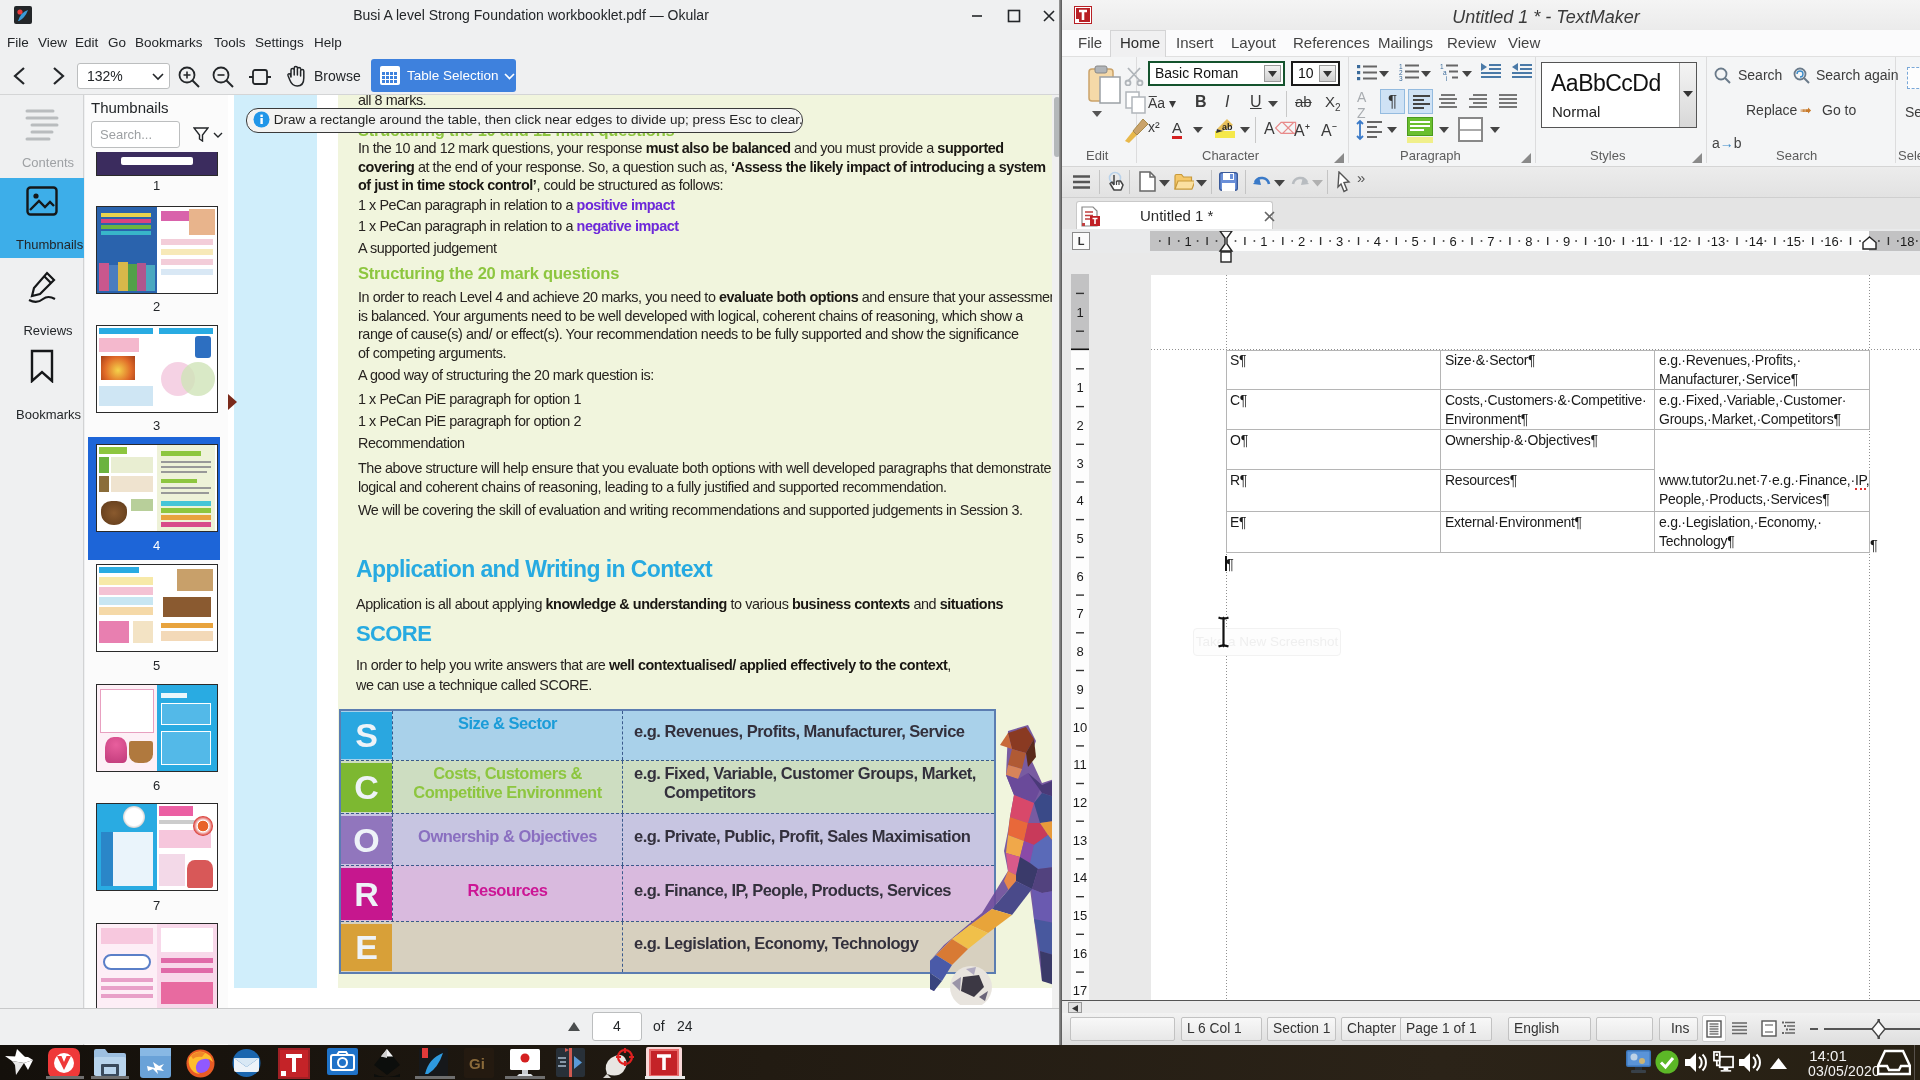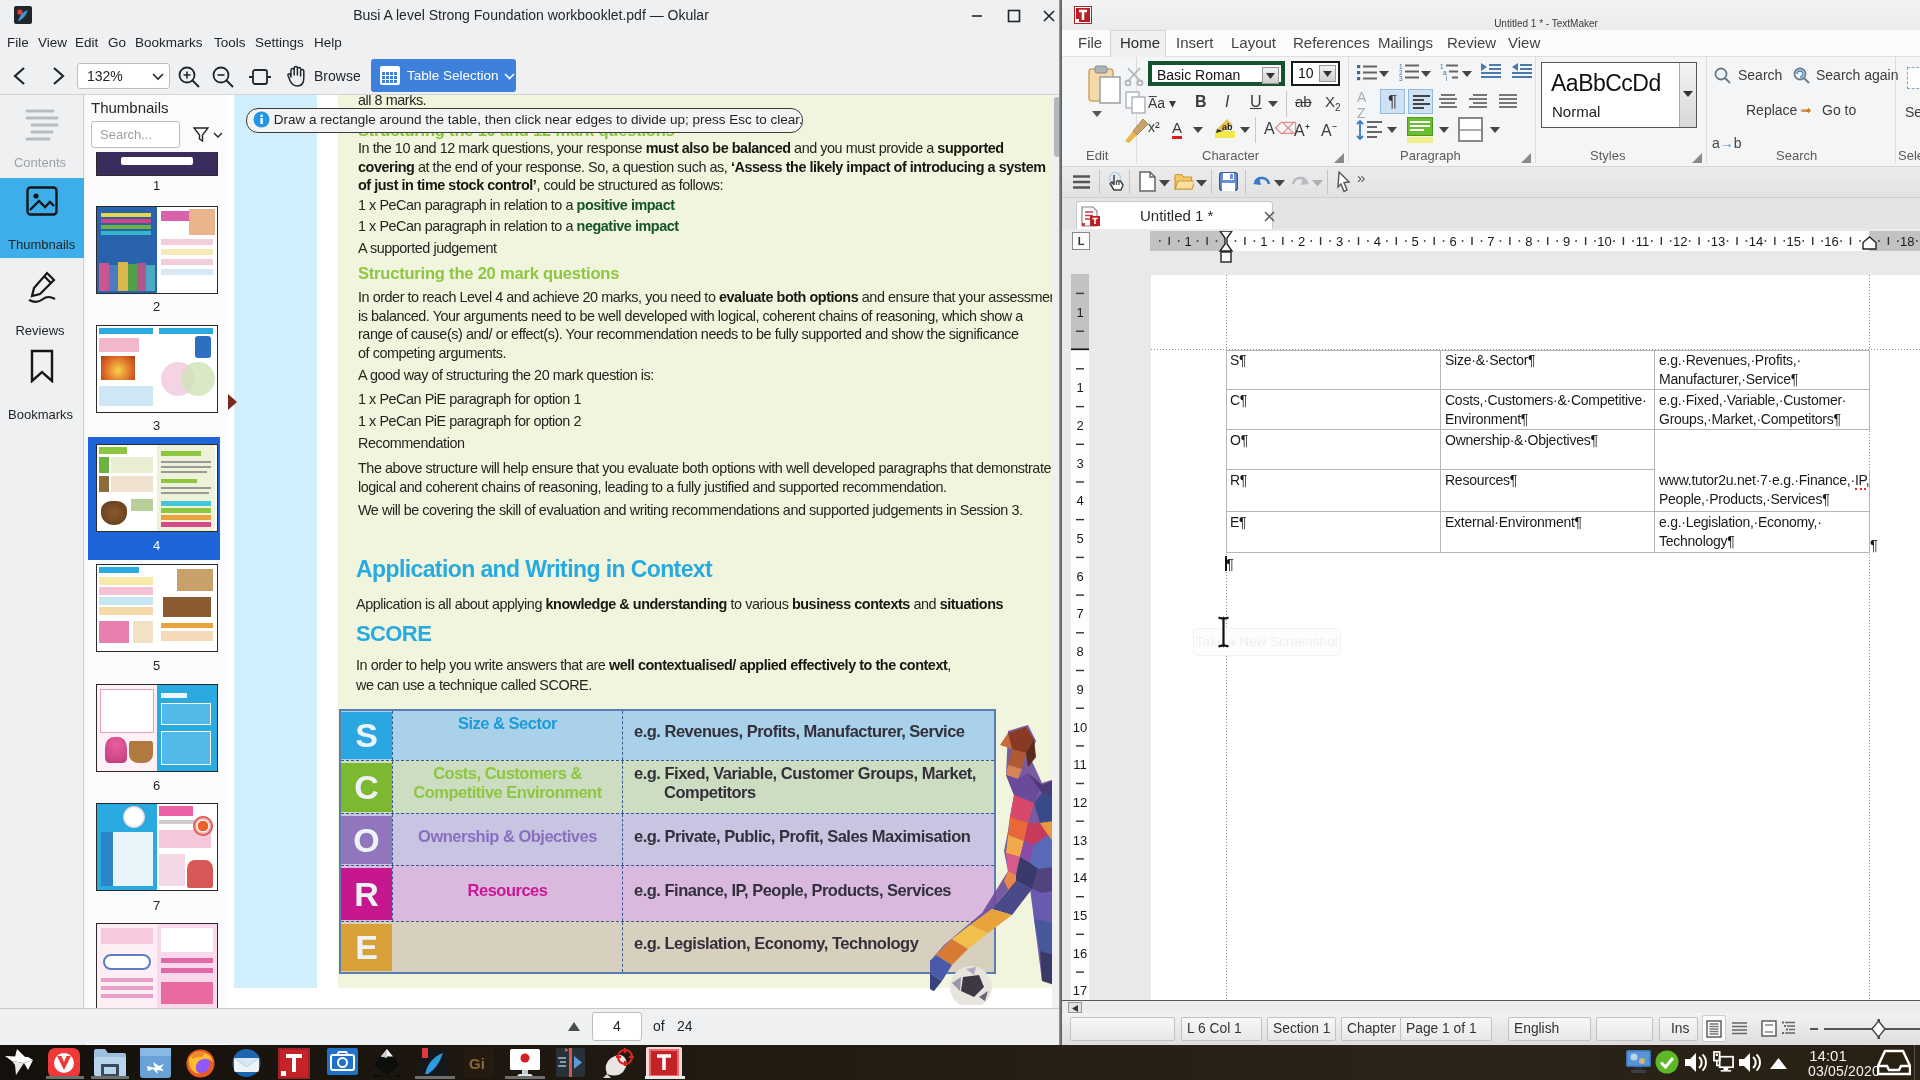--- a/index.html
+++ b/index.html
@@ -10,52 +10,52 @@
 #ok-title{position:absolute;left:0;top:0;width:100%;height:30px;background:#eff0f1;}
 #ok-title .ttl{position:absolute;left:0;right:0;top:7px;text-align:center;font-size:14px;color:#232629;}
 .winbtn{position:absolute;top:8px;width:16px;height:16px;color:#232629;}
 #ok-menu{position:absolute;left:0;top:30px;width:100%;height:27px;font-size:13.5px;color:#232629;}
 #ok-menu span{position:absolute;top:5px;}
 #ok-tool{position:absolute;left:0;top:0;width:100%;height:95px;}
 #ok-zoombox{position:absolute;left:77px;top:63px;width:93px;height:26px;background:#fff;border:1px solid #bcbebf;border-radius:3px;font-size:14px;color:#232629;}
 #ok-tablesel{position:absolute;left:371px;top:59px;width:145px;height:33px;background:#3e81dd;border-radius:3px;color:#fff;font-size:14px;}
 
 #ok-side{position:absolute;left:0;top:95px;width:84px;height:950px;background:#eff0f1;border-right:1px solid #d2d3d4;}
-.sideitem{position:absolute;left:8px;width:64px;text-align:center;color:#232629;font-size:13px;}
+.sideitem{position:absolute;left:16px;width:64px;text-align:center;color:#232629;font-size:13px;}
 #side-thumb-sel{position:absolute;left:0;top:83px;width:84px;height:80px;background:#3daee9;}
 
 #ok-panel{position:absolute;left:85px;top:95px;width:143px;height:950px;background:#fbfbfb;}
 #ok-search{position:absolute;left:6px;top:26px;width:89px;height:27px;background:#fff;border:1px solid #bcbebf;border-radius:3px;color:#9da0a3;font-size:13px;}
 .thumb{position:absolute;left:11px;width:122px;height:88px;background:#fff;border:1px solid #2a2a2a;}
 .tnum{position:absolute;left:0;width:143px;text-align:center;font-size:13px;color:#232629;}
 .pg{position:absolute;}
 
 #ok-content{position:absolute;left:228px;top:95px;width:824px;height:913px;background:#fff;overflow:hidden;}
 #pdf-blue{position:absolute;left:6px;top:0;width:83px;height:893px;background:#d0eefb;}
 #pdf-yellow{position:absolute;left:110px;top:0;width:714px;height:893px;background:#f1f5dd;}
 #ok-scroll{position:absolute;left:1052px;top:95px;width:10px;height:913px;background:#f0f0f0;}
 .ptx{position:absolute;font-size:14.4px;line-height:18.5px;color:#272320;letter-spacing:-0.45px;white-space:nowrap;}
 .ptx b{font-weight:bold;color:#1a1713;}
 .pgr{position:absolute;font-size:16.5px;font-weight:bold;color:#8dc63f;letter-spacing:-0.2px;}
-.ptx b.grn{color:#14532d;text-align:center;}
+.ptx b.grn{color:#6d28d9;text-align:center;}
 .pbl{position:absolute;font-size:23px;font-weight:bold;color:#27aae1;letter-spacing:-0.6px;}
 #pdf-tip{position:absolute;left:18px;top:13px;width:557px;height:25px;background:#f3f3f2;border:1.5px solid #3a3a3a;border-radius:12px;font-size:13.5px;color:#232323;line-height:21px;padding-left:6px;white-space:nowrap;z-index:5;}
 #score{position:absolute;left:111px;top:614px;width:657px;height:265px;border:2px solid #5b7db1;background:#fff;}
 .srow{position:absolute;left:0;width:653px;}
 .sletter{position:absolute;left:0px;top:1px;bottom:1px;width:51px;color:#eef3f8;font-size:34px;font-weight:bold;text-align:center;font-family:"Liberation Sans",sans-serif;display:flex;align-items:center;justify-content:center;}
 .sname{position:absolute;left:51px;top:0;bottom:0;width:230px;font-size:16.5px;font-weight:bold;text-align:center;letter-spacing:-0.5px;border-left:1.5px dashed #3a5a8c;white-space:nowrap;}
 .sdesc{position:absolute;left:281px;top:0;bottom:0;right:0;font-size:16.5px;font-weight:bold;color:#33303c;letter-spacing:-0.5px;border-left:1.5px dashed #3a5a8c;white-space:nowrap;}
 .sdesc div{margin-left:11px;}
 #footballer{position:absolute;left:702px;top:628px;width:124px;height:282px;z-index:6;}
 #ok-scrollthumb{position:absolute;left:1054px;top:97px;width:6px;height:60px;background:#b4b8ba;border-radius:3px;}
 #ok-nav{position:absolute;left:0px;top:1008px;width:1062px;height:36px;background:#eff0f1;border-top:1px solid #c8c9ca;}
 
 #tm{position:absolute;left:1062px;top:0;width:858px;height:1045px;background:#f4f5f6;}
 #tm-title{position:absolute;left:0;top:0;width:100%;height:30px;background:linear-gradient(#f4f4f4,#ebebeb);}
-#tm-title .ttl{position:absolute;left:110px;right:0;top:18px;text-align:center;font-size:10px;color:#3a3a3a;}
+#tm-title .ttl{position:absolute;left:110px;right:0;top:7px;text-align:center;font-size:18px;color:#3a3a3a;font-style:italic;}
 #tm-tabs{position:absolute;left:0;top:30px;width:100%;height:27px;background:#fbfbfc;font-size:15px;color:#444;border-bottom:1px solid #e0e0e0;}
 #tm-tabs span{position:absolute;top:4px;}
 #tm-ribbon{position:absolute;left:0;top:57px;width:100%;height:109px;background:#f4f5f6;font-size:13px;color:#555;}
 .gsep{position:absolute;top:60px;width:1px;height:106px;background:#dcdcdd;}
 .glabel{position:absolute;bottom:3px;text-align:center;color:#5c5c5c;font-size:13px;}
 #tm-quick{position:absolute;left:0;top:166px;width:100%;height:31px;background:linear-gradient(#ececec,#e2e2e2);border-top:1px solid #d5d5d5;}
 #tm-doctabs{position:absolute;left:0;top:197px;width:100%;height:32px;background:#e4e4e4;border-top:1px solid #cfcfcf;}
 #tm-doctab{position:absolute;left:14px;top:3px;width:197px;height:29px;background:#fff;border:1px solid #c9c9c9;border-bottom:none;border-radius:3px 3px 0 0;}
 #tm-rulerrow{position:absolute;left:0;top:229px;width:100%;height:24px;background:#e9eaeb;}
 #tm-doc{position:absolute;left:0;top:253px;width:858px;height:747px;background:#e9e9e9;overflow:hidden;}
@@ -518,21 +518,21 @@
         </svg>
       <svg class="abs" style="left:62px;top:33px" width="24" height="24" viewBox="0 0 24 24">
           <rect x="2" y="2" width="13" height="16" fill="#fff" stroke="#b0b5ba" stroke-width="1.5"></rect>
           <rect x="8" y="7" width="13" height="16" fill="#fff" stroke="#b0b5ba" stroke-width="1.5"></rect>
         </svg>
       <svg class="abs" style="left:61px;top:60px" width="26" height="26" viewBox="0 0 26 26">
           <path d="M2 24 L10 14 L14 18 L6 26 Z" fill="#e8b84a"></path>
           <path d="M10 14 L20 2 L25 7 L14 18 Z" fill="#caa36a" stroke="#a88a4a" stroke-width="1"></path>
         </svg>
 
-      <div class="abs" style="left:86px;top:4px;width:137px;height:25px;background:#fff;border:4px solid #14532d;font-size:14px;color:#111;line-height:21px;padding-left:5px;">Basic Roman<span style="position:absolute;right:2px;top:2px;width:17px;height:17px;background:linear-gradient(#f2f2f2,#cfcfcf);border:1px solid #999;">
+      <div class="abs" style="left:86px;top:4px;width:137px;height:25px;background:#fff;border:2px solid #14532d;font-size:14px;color:#111;line-height:21px;padding-left:5px;">Basic Roman<span style="position:absolute;right:2px;top:2px;width:17px;height:17px;background:linear-gradient(#f2f2f2,#cfcfcf);border:1px solid #999;">
             <svg style="position:absolute;left:3px;top:5px" width="9" height="6" viewBox="0 0 9 6">
               <path d="M0 0 L4.5 6 L9 0Z" fill="#333"></path>
             </svg>
           </span></div>
       <div class="abs" style="left:229px;top:4px;width:49px;height:25px;background:#fff;border:2px solid #1a1a1a;font-size:14px;color:#111;line-height:21px;padding-left:5px;">10<span style="position:absolute;right:2px;top:2px;width:17px;height:17px;background:linear-gradient(#f2f2f2,#cfcfcf);border:1px solid #999;">
             <svg style="position:absolute;left:3px;top:5px" width="9" height="6" viewBox="0 0 9 6">
               <path d="M0 0 L4.5 6 L9 0Z" fill="#333"></path>
             </svg>
           </span></div>
       <div class="ric" style="left:86px;top:38px;font-size:14px;">A̅a ▾</div>

